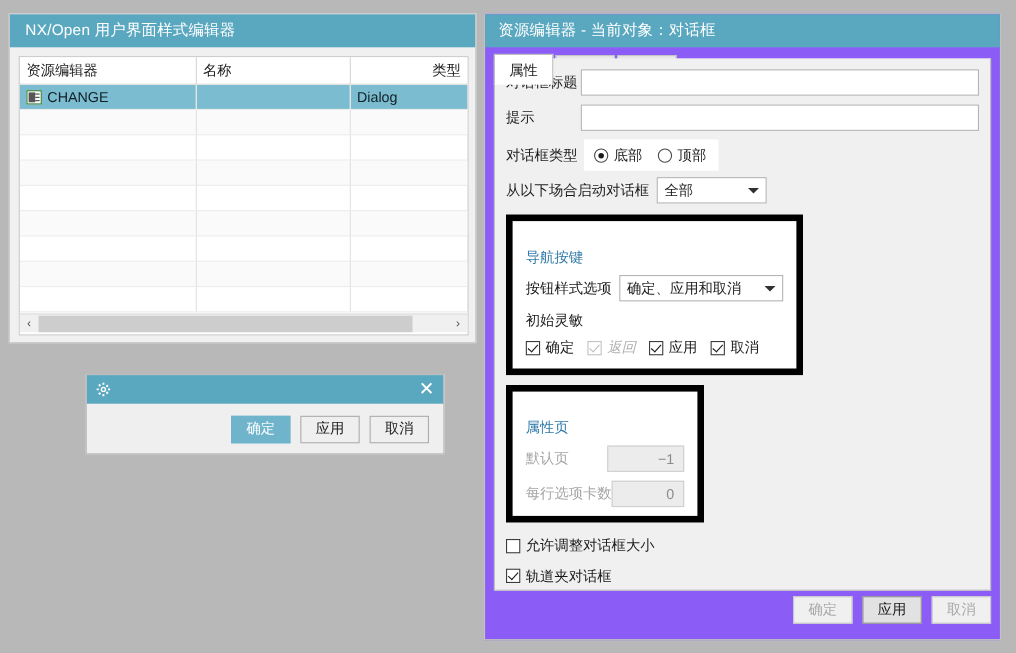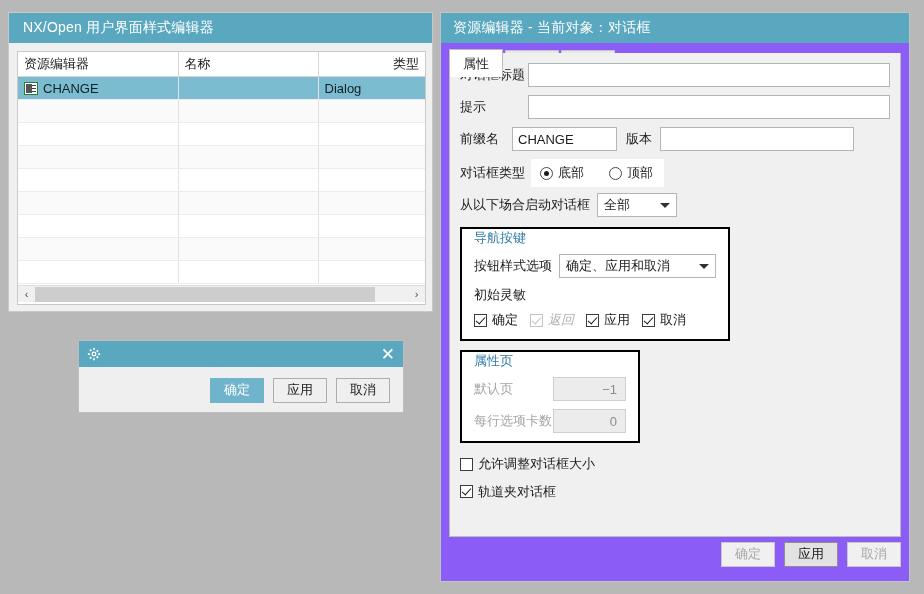--- a/index.html
+++ b/index.html
@@ -202,21 +202,21 @@
   }
   .combo .caret {
     margin-left: auto; width: 0; height: 0;
     border-left: 5px solid transparent; border-right: 5px solid transparent;
     border-top: 5px solid #303030;
   }
   
   .radio-box {
     background: #ffffff;
     border: 1px solid #ffffff;
-    display: inline-flex; align-items: center; gap: 25px;
+    display: inline-flex; align-items: center; gap: 14px;
     padding: 4px 10px 4px 8px;
     margin-left: 6px;
   }
   .radio { display: inline-flex; align-items: center; gap: 5px; font-size: 13px; }
   .rdot {
     width: 13px; height: 13px; border-radius: 50%;
     border: 1px solid #4a4a4a; background: #fff;
     position: relative; flex: 0 0 auto;
   }
   .rdot.on::after {
@@ -234,22 +234,22 @@
     width: 4px; height: 8px;
     border: solid #1a1a1a; border-width: 0 1.6px 1.6px 0;
     transform: rotate(42deg);
   }
   .cb.dim .cbox { border-color: #c2c2c2; }
   .cb.dim .cbox.checked::after { border-color: #c2c2c2; }
   .cb.dim span { color: #b0b0b0; font-style: italic; }
   
   .groupbox {
     background: #ffffff;
-    border: 2px solid #000000;
-    padding: 0 12px 10px 12px;
+    border: 6px solid #000000;
+    padding: 24px 12px 10px 12px;
   }
   .group-title {
     color: #2f7aa8; font-size: 13px; margin-bottom: 7px;
   }
   .panel-footer {
     position: absolute; left: 8px; right: 8px; bottom: 10px;
     height: 34px;
     display: flex; align-items: center; justify-content: flex-end; gap: 9px;
   }
   .btn.disabled { color: #a8a8a8; border-color: #c8c8c8; background: #f0f0f0; }
@@ -376,44 +376,38 @@
       <div class="form-row">
         <span class="lbl" style="width:68px">对话框标题</span>
         <input class="tb" style="width: 365px;" type="text" value="">
       </div>
 
       <div class="form-row">
         <span class="lbl" style="width:68px">提示</span>
         <input class="tb" style="width: 365px;" type="text" value="">
       </div>
 
-      <div class="form-row">
-        <span class="lbl" style="width:52px">前缀名</span>
-        <input class="tb" style="width: 105px;" type="text" value="CHANGE">
-        <span class="lbl" style="margin-left:9px;margin-right:8px">版本</span>
-        <input class="tb" style="width: 194px;" type="text" value="">
-      </div>
 
       <div class="form-row" style="margin-bottom:6px">
         <span class="lbl">对话框类型</span>
         <span class="radio-box">
           <span class="radio">
             <span class="rdot on"></span>
             <span>底部</span>
           </span>
           <span class="radio">
             <span class="rdot"></span>
             <span>顶部</span>
           </span>
         </span>
       </div>
 
       <div class="form-row" style="margin-bottom:10px">
         <span class="lbl" style="margin-right:7px">从以下场合启动对话框</span>
-        <span class="combo" style="width:80px">
+        <span class="combo" style="width:100px">
           <span>全部</span>
           <span class="caret"></span>
         </span>
       </div>
 
       <div class="groupbox" style="width:270px">
         <div class="group-title">导航按键</div>
         <div class="form-row">
           <span class="lbl" style="margin-right:7px">按钮样式选项</span>
           <span class="combo" style="width:160px">

